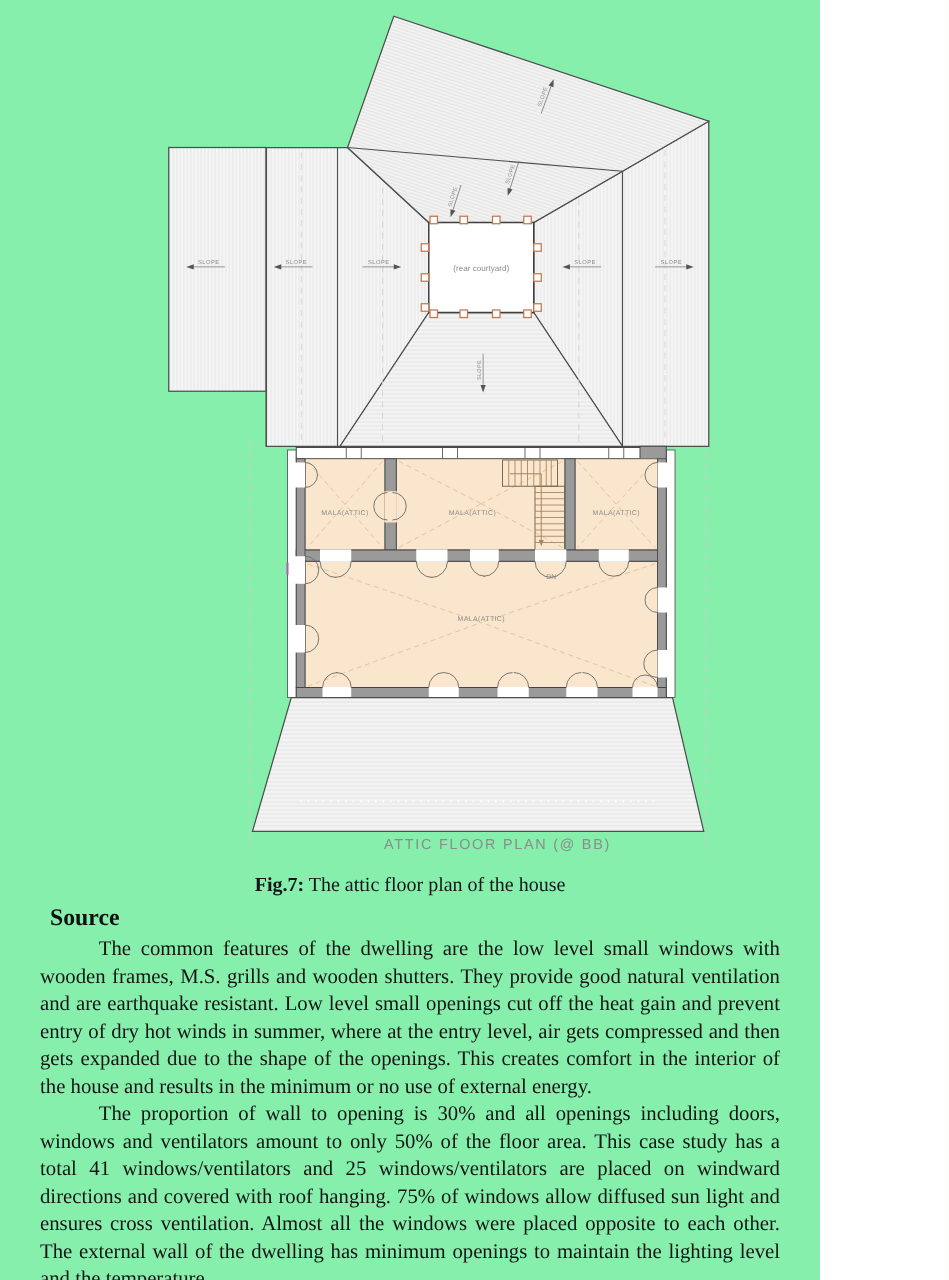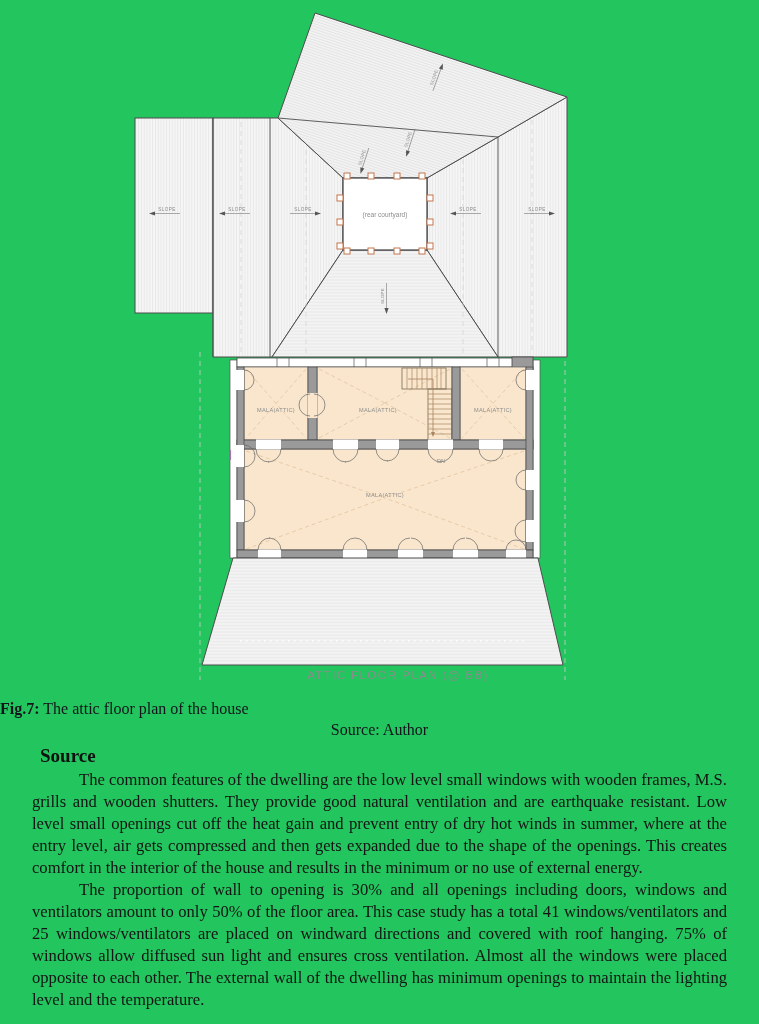--- a/index.html
+++ b/index.html
@@ -1,21 +1,21 @@
 <!DOCTYPE html>
 <html><head>
 <meta charset="utf-8">
 <style>
   html,body{margin:0;padding:0;background:#ffffff;}
-  .page{position:relative;width:759px;height:1024px;background:#22c55e;overflow:hidden;
+  .page{position:relative;width:656px;height:1024px;background:#86efac;overflow:hidden;
         font-family:"Liberation Serif", serif;color:#161616;}
   .figure-wrap{width:759px;height:690px;}
   svg{display:block;}
   .plan-text{font-family:"Liberation Sans", sans-serif;fill:#8c8c8c;}
-  .caption-line{text-align:left;font-size:16px;line-height:19px;margin-top:9px;color:#14141c;}
+  .caption-line{text-align:center;font-size:16px;line-height:19px;margin-top:9px;color:#14141c;}
   .caption-line b{font-weight:bold;}
   .source-line{text-align:center;font-size:16px;line-height:19px;margin-top:2px;color:#14141c;}
   .section-heading{font-size:19px;font-weight:bold;margin:6px 0 2px 40px;color:#101010;}
   .body-par{font-size:16.6px;line-height:22px;text-align:justify;margin:0 32px;
             text-indent:47px;color:#141414;}
 </style>
 </head>
 <body>
 
 <div class="page">
@@ -293,19 +293,18 @@
     <g>
       <polygon points="233,558 538,558 563,665 202,665" fill="url(#hh)" stroke="#4d4d4d" stroke-width="1"></polygon>
       <line x1="240" y1="641" x2="528" y2="641" stroke="#ffffff" stroke-width="1.4" stroke-dasharray="1.5,4.5"></line>
     </g>
 
     <text class="plan-text" x="398" y="679" font-size="11.5" text-anchor="middle" fill="#5a5a5a" letter-spacing="1.4">ATTIC  FLOOR PLAN (@ BB)</text>
   </svg>
   </div>
 
   <div class="caption-line"><b>Fig.7:</b> <span>The attic floor plan of the house</span></div>
-  <div class="source-line">Source: Author</div>
 
   <div class="section-heading">Source</div>
   <p class="body-par">The common features of the dwelling are the low level small windows with wooden frames, M.S. grills and wooden shutters. They provide good natural ventilation and are earthquake resistant. Low level small openings cut off the heat gain and prevent entry of dry hot winds in summer, where at the entry level, air gets compressed and then gets expanded due to the shape of the openings. This creates comfort in the interior of the house and results in the minimum or no use of external energy.</p>
   <p class="body-par">The proportion of wall to opening is 30% and all openings including doors, windows and ventilators amount to only 50% of the floor area. This case study has a total 41 windows/ventilators and 25 windows/ventilators are placed on windward directions and covered with roof hanging. 75% of windows allow diffused sun light and ensures cross ventilation. Almost all the windows were placed opposite to each other. The external wall of the dwelling has minimum openings to maintain the lighting level and the temperature.</p>
 
 </div>
 
 </body></html>

